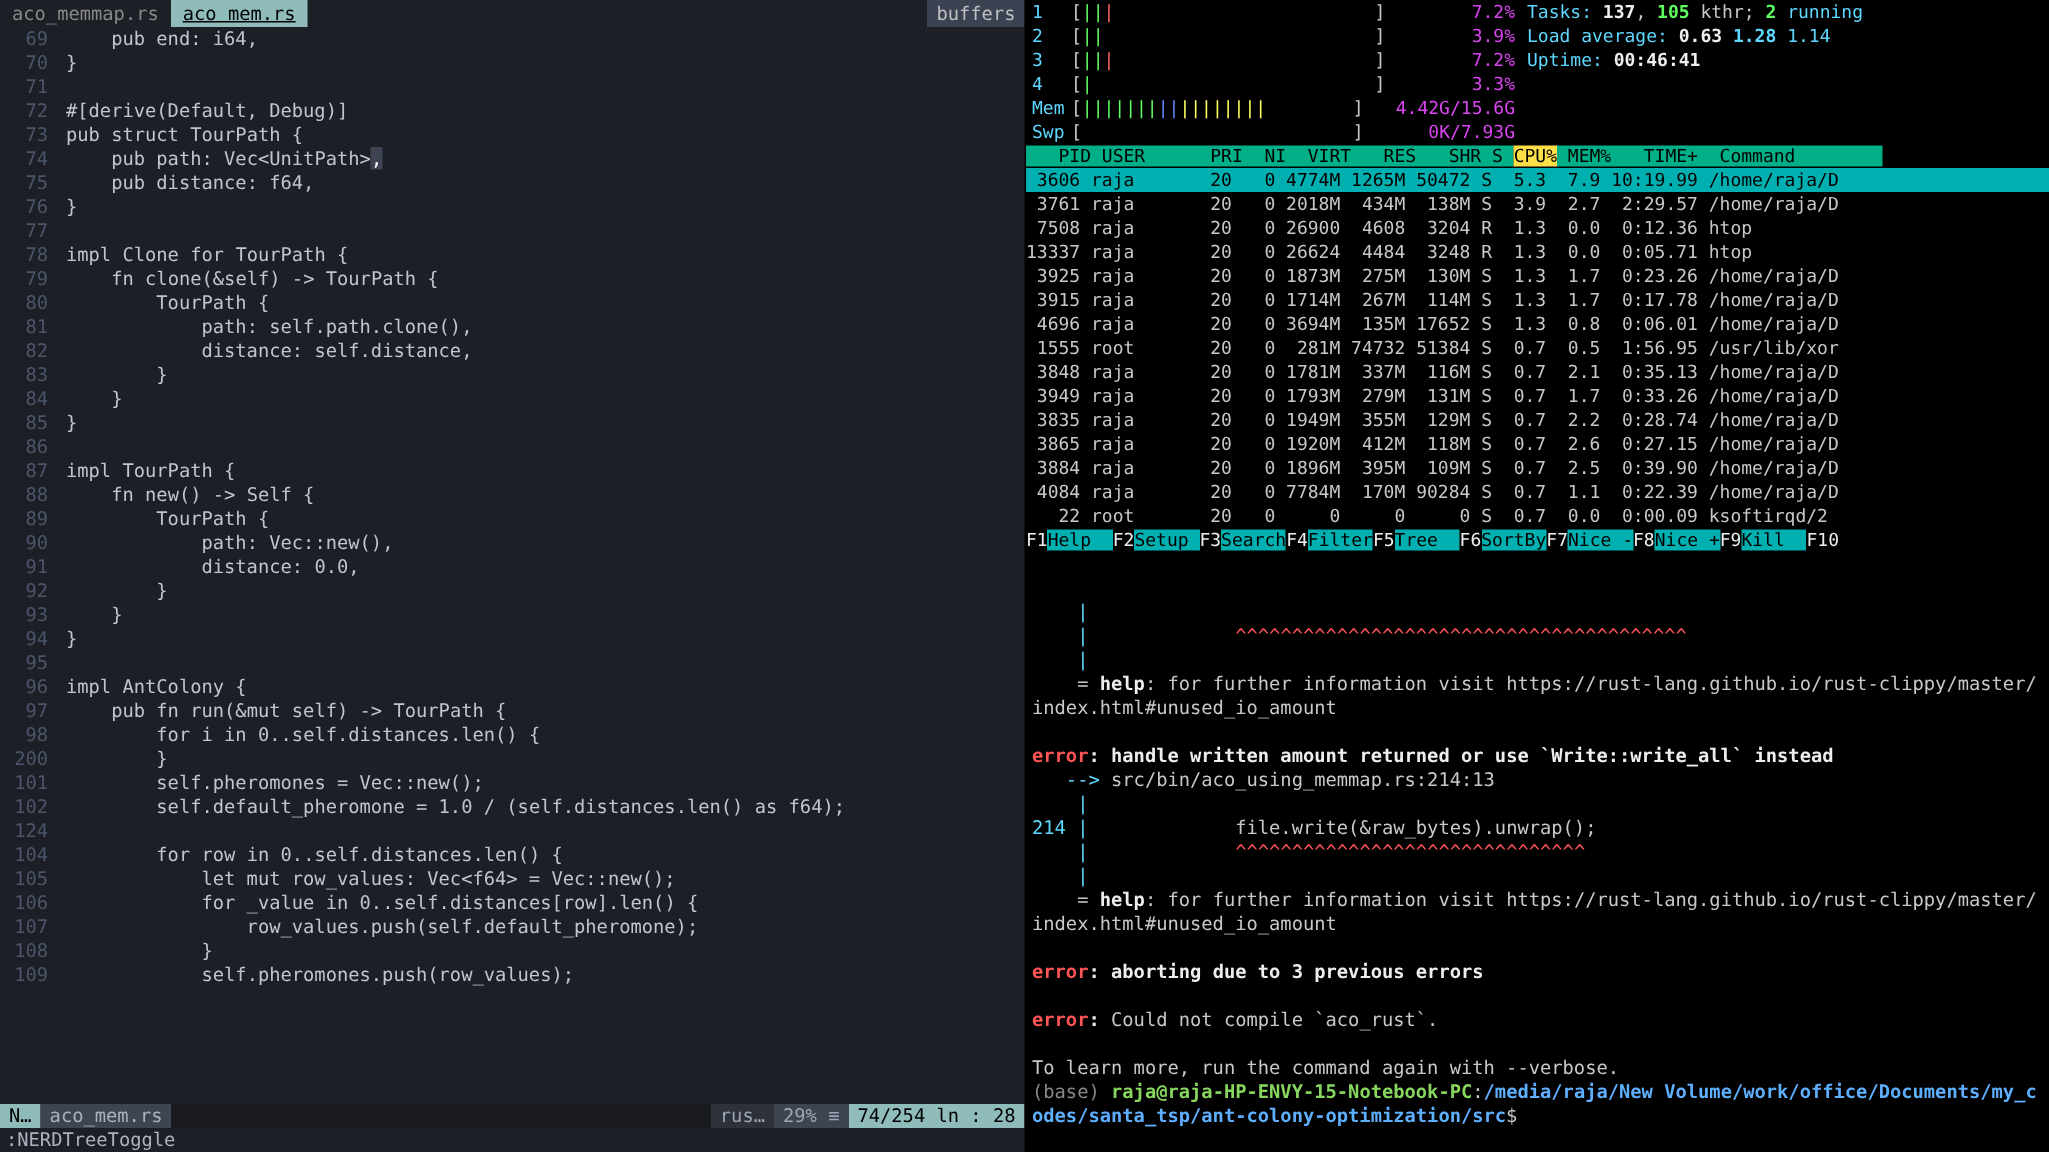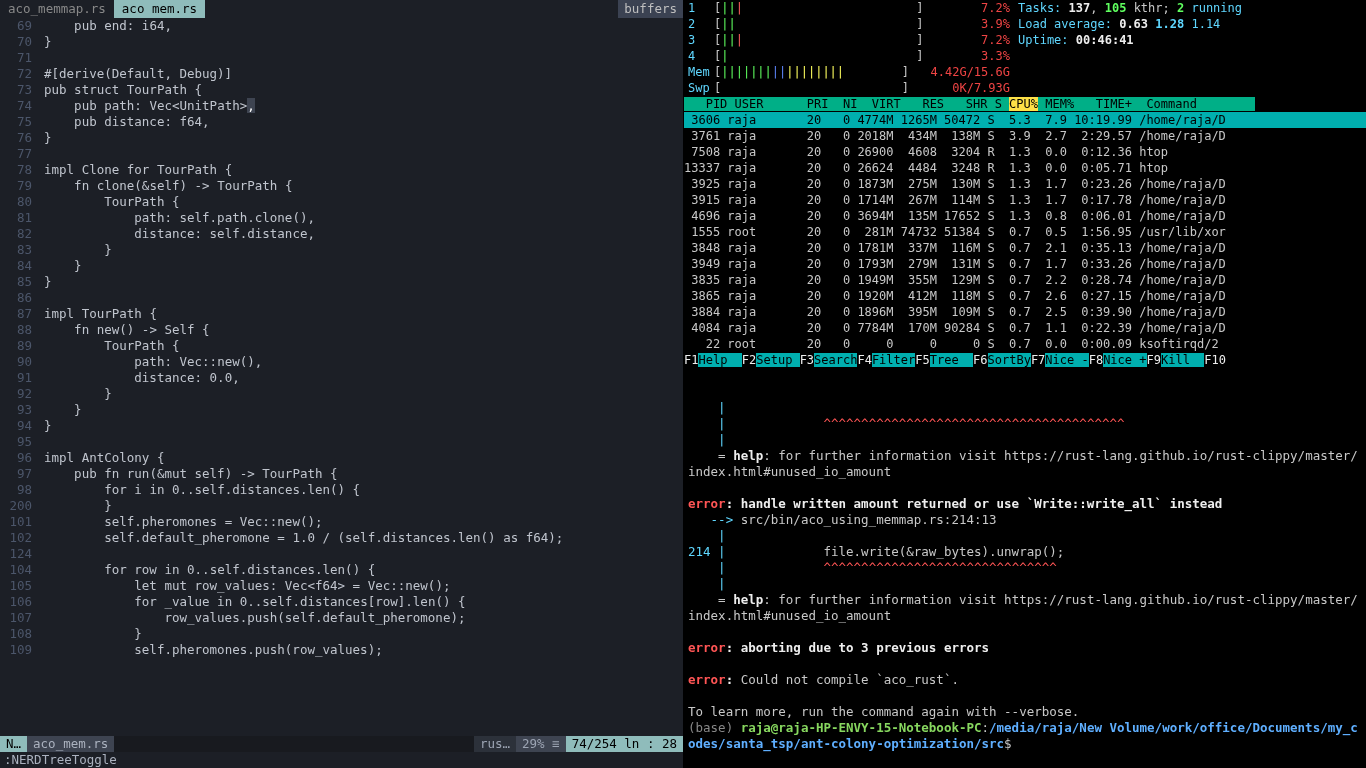--- a/index.html
+++ b/index.html
@@ -7,21 +7,21 @@
   background:#1c1f26; color:#c0c5ce;
   font-family:"DejaVu Sans Mono","Consolas",monospace;
   font-size:12.5px; line-height:16px;
   width:1366px; height:768px; overflow:hidden;
   display:grid; grid-template-columns:683px 683px; grid-template-rows:1fr;
 }
 
 .editor { display:flex; flex-direction:column; height:768px; }
 .tabs { display:flex; background:#1c1f26; }
 .tab { padding:1px 8px; color:#888; }
-.tab.active { background:#8fbcbb; color:#000; }
+.tab.active { background:#8fbcbb; color:#000;text-decoration:underline; }
 .buffers { margin-left:auto; background:#3b4252; color:#bfbfbf; padding:1px 6px; }
 .code { flex:1; overflow:hidden; padding:0 0 0 4px; }
 .line { white-space:pre; }
 .ln { display:inline-block; width:28px; text-align:right; color:#4c566a; margin-right:12px; }       
 .hlchar { background:#3e4451; color:#fff; }
 .statusbar { display:flex; background:#181a1f; color:#9da5b4; height:16px; }
 .sb-seg { padding:0 6px; }
 .sb-mode { background:#8fbcbb; color:#000; }
 .sb-file { background:#3e4451; color:#abb2bf; }
 .sb-ft { background:#2c313a; }
@@ -29,21 +29,21 @@
 .sb-pos { background:#8fbcbb; color:#000; }
 .cmdline { background:#1c1f26; color:#abb2bf; padding:0 4px; height:16px; }
 
 .right { display:grid; grid-template-rows:398px 370px; height:768px; border-left:1px solid #000; }
 
 .htop { background:#000; color:#c8c8c8; font-size:12px; line-height:16px; overflow:hidden; }
 .htop .bars { padding:0 4px; }
 .bar-row { display:flex; }
 .bar-label { color:#5fd7ff; width:26px; }
 .bar-box { white-space:pre; }
-.bar-pct { margin-left:auto; color:#ef4444; }
+.bar-pct { margin-left:auto; color:#d946ef; }
 .c-grn{color:#5fff5f}.c-red{color:#ff5f5f}.c-blu{color:#5f87ff}.c-yel{color:#ffff5f}.c-cyn{color:#5fd7ff}.c-wht{color:#eee}
 .htop-head { background:#00af87; color:#000; white-space:pre; }
 .htop-sort { background:#fde047; color:#000; }
 .proc { white-space:pre; }
 .proc.sel { background:#00afaf; color:#000; }
 .fkeys { white-space:pre; }
 .fkeys .k { color:#eee; }
 .fkeys .l { background:#00afaf; color:#000; }
 
 .term { background:#000; color:#c8c8c8; font-size:12.5px; line-height:16px; padding:2px 4px; overflow:hidden; white-space:pre-wrap; word-break:break-all; }

